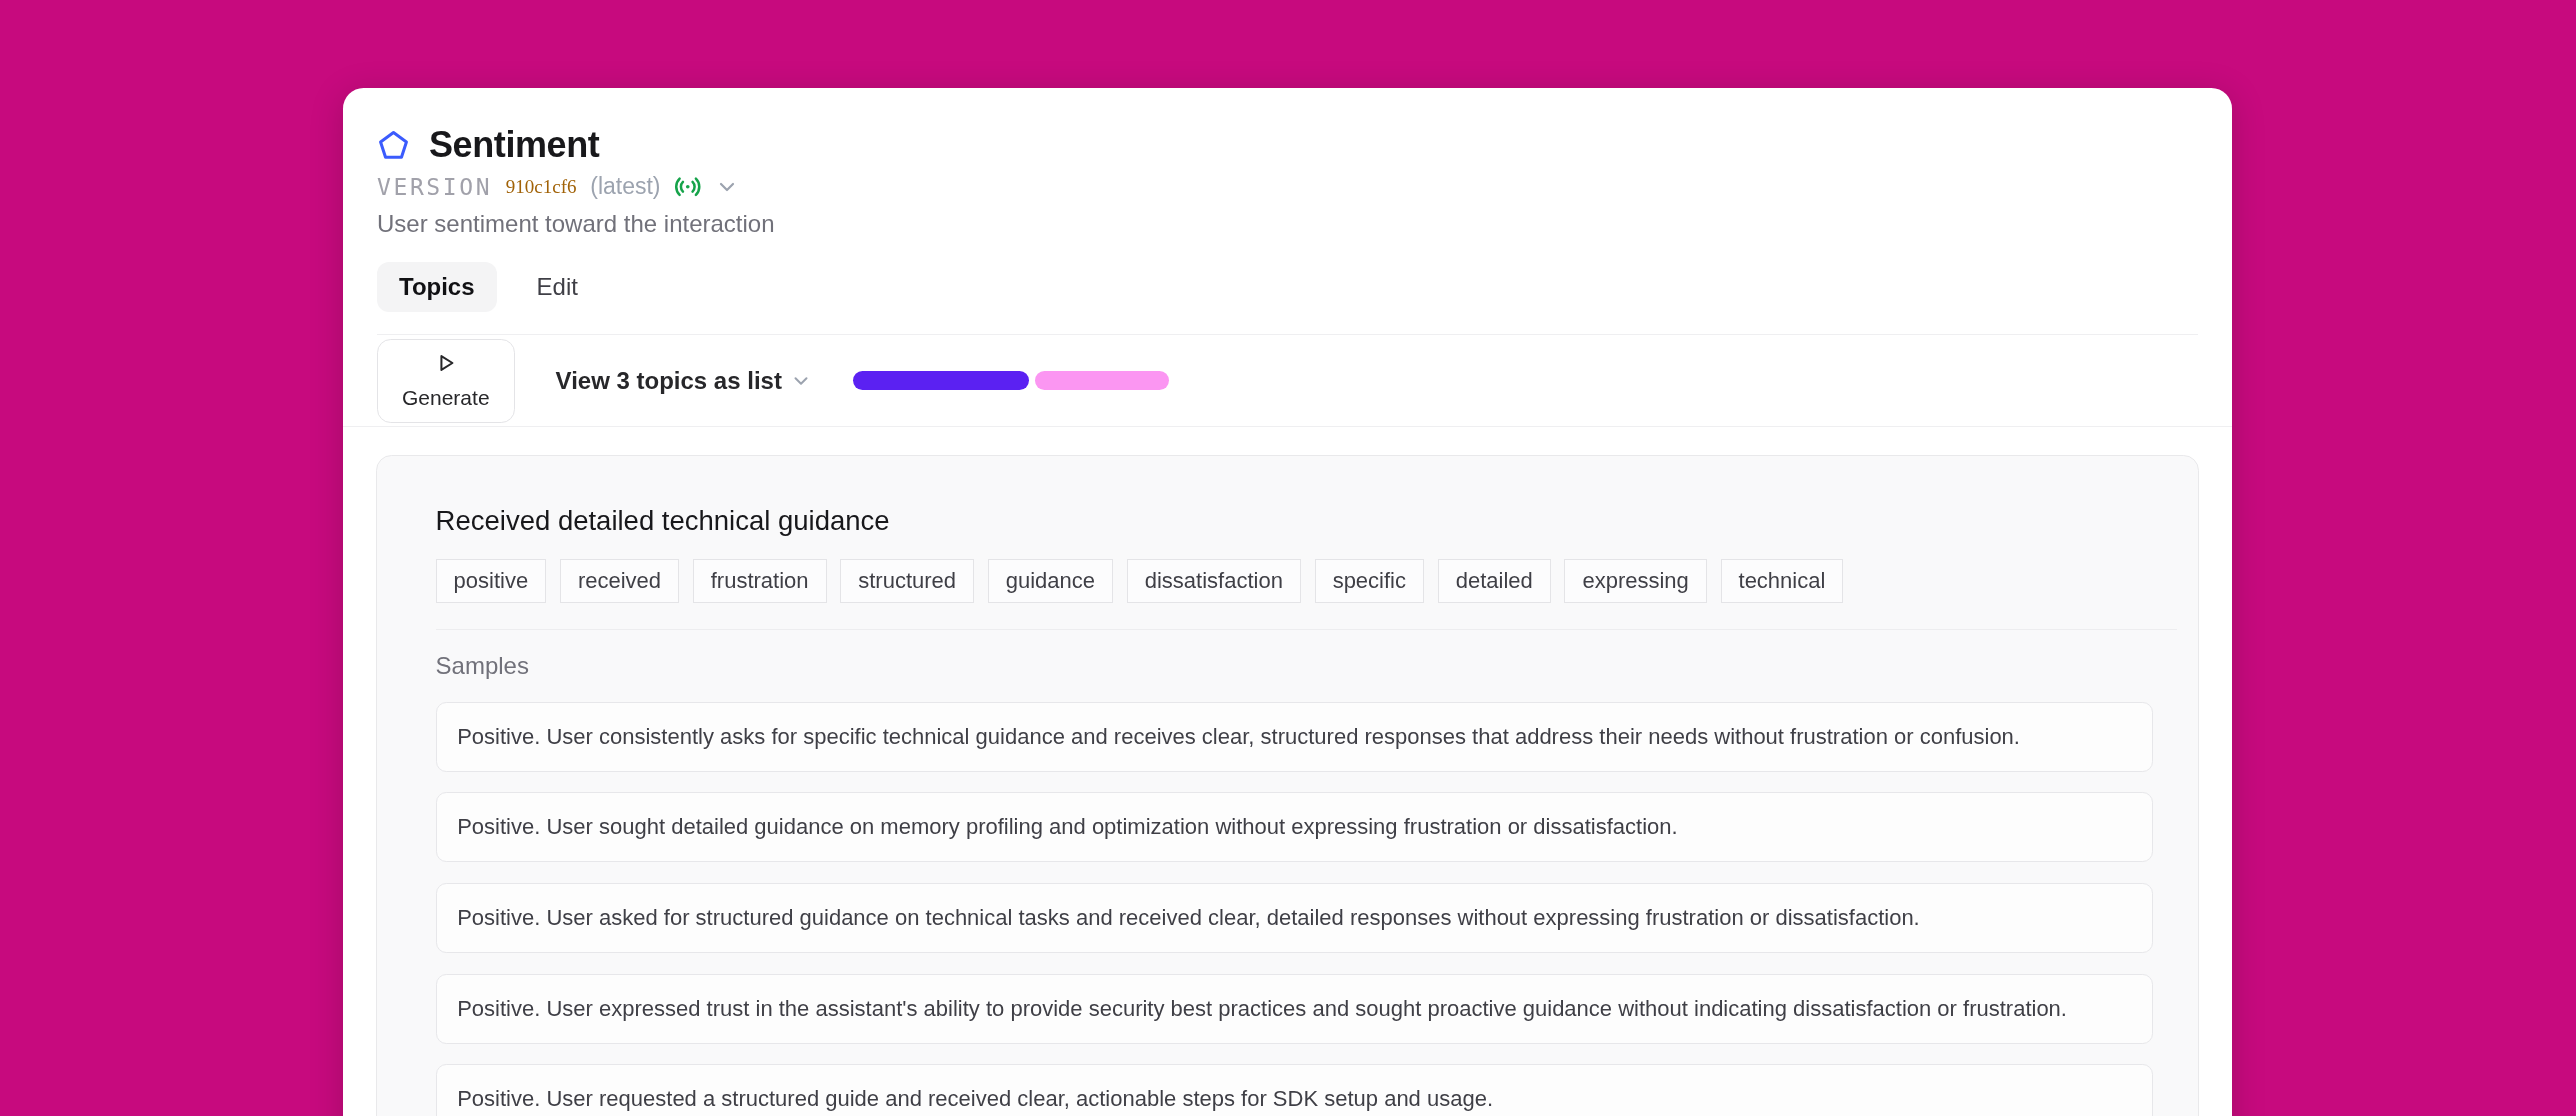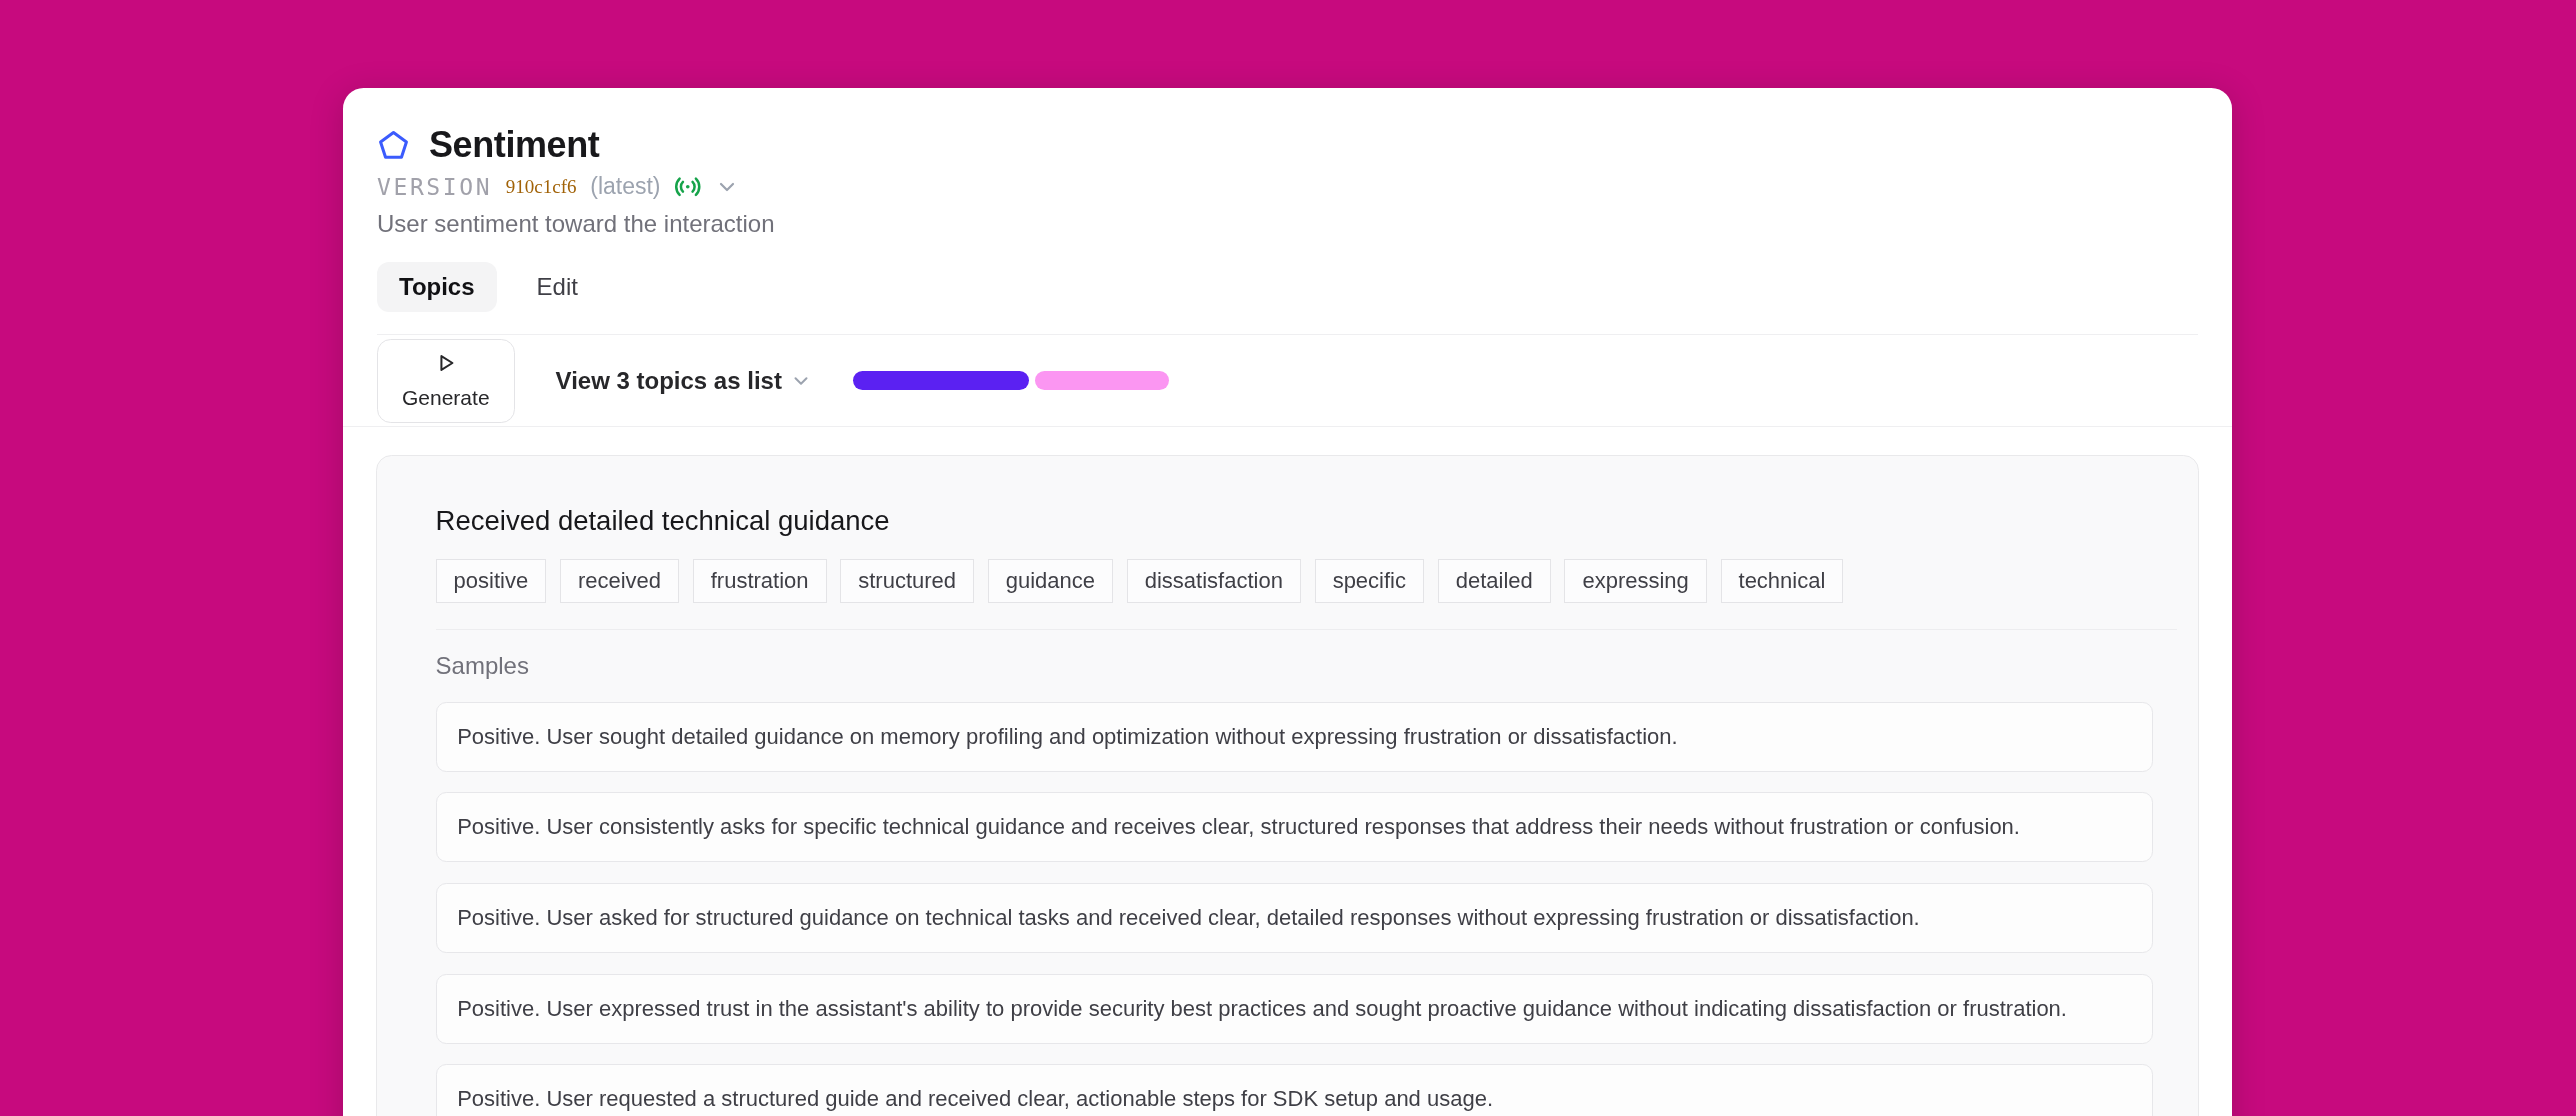--- a/index.html
+++ b/index.html
@@ -162,22 +162,22 @@
           <span class="tag-chip">guidance</span>
           <span class="tag-chip">dissatisfaction</span>
           <span class="tag-chip">specific</span>
           <span class="tag-chip">detailed</span>
           <span class="tag-chip">expressing</span>
           <span class="tag-chip">technical</span>
         </div>
         <div class="panel-divider"></div>
         <div class="samples-label">Samples</div>
         <div class="sample-list">
+          <div class="sample-box">Positive. User consistently asks for specific technical guidance and receives clear, structured responses that address their needs without frustration or confusion.</div>
           <div class="sample-box">Positive. User sought detailed guidance on memory profiling and optimization without expressing frustration or dissatisfaction.</div>
-          <div class="sample-box">Positive. User consistently asks for specific technical guidance and receives clear, structured responses that address their needs without frustration or confusion.</div>
           <div class="sample-box">Positive. User asked for structured guidance on technical tasks and received clear, detailed responses without expressing frustration or dissatisfaction.</div>
           <div class="sample-box">Positive. User expressed trust in the assistant's ability to provide security best practices and sought proactive guidance without indicating dissatisfaction or frustration.</div>
           <div class="sample-box">Positive. User requested a structured guide and received clear, actionable steps for SDK setup and usage.</div>
         </div>
       </div>
     </div>
   </div>
 
 </div>
 

